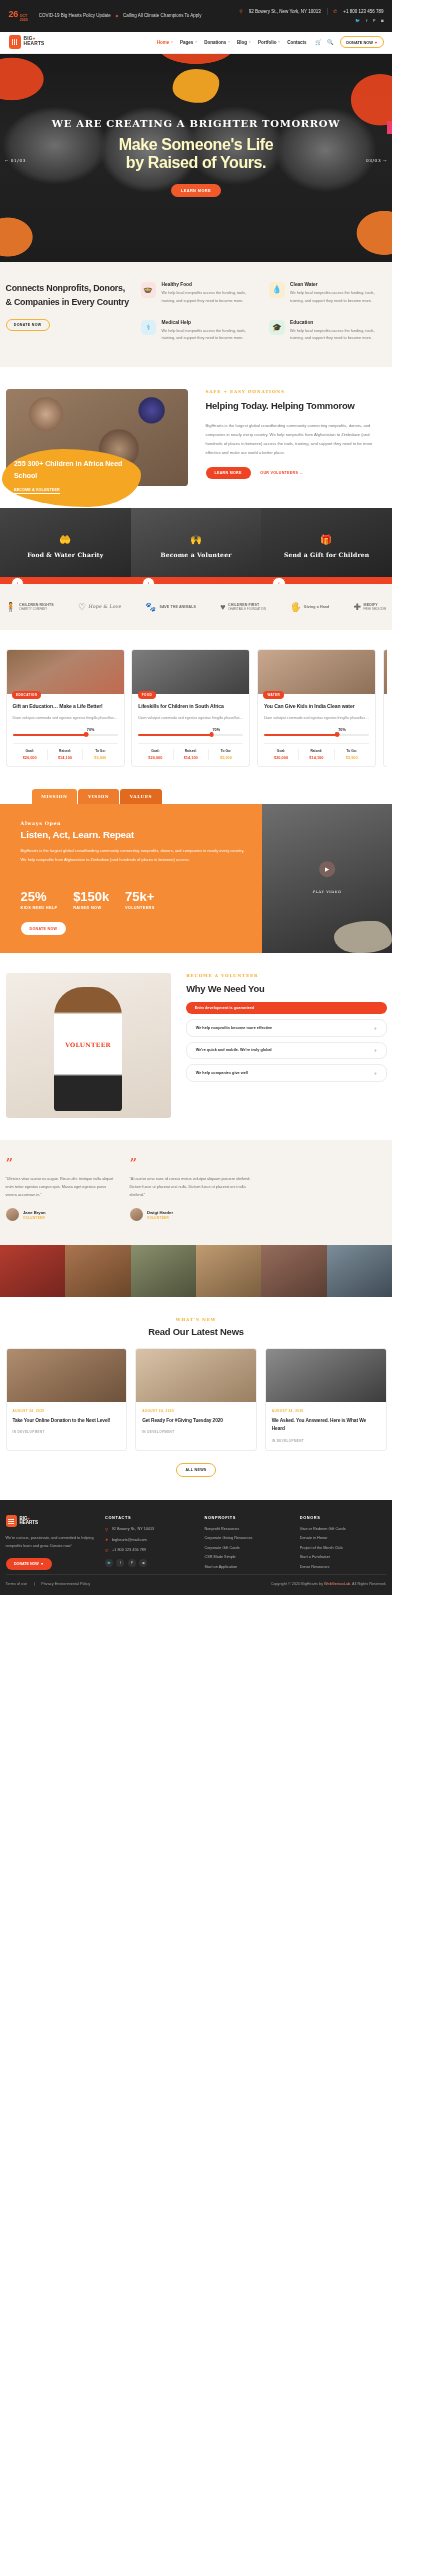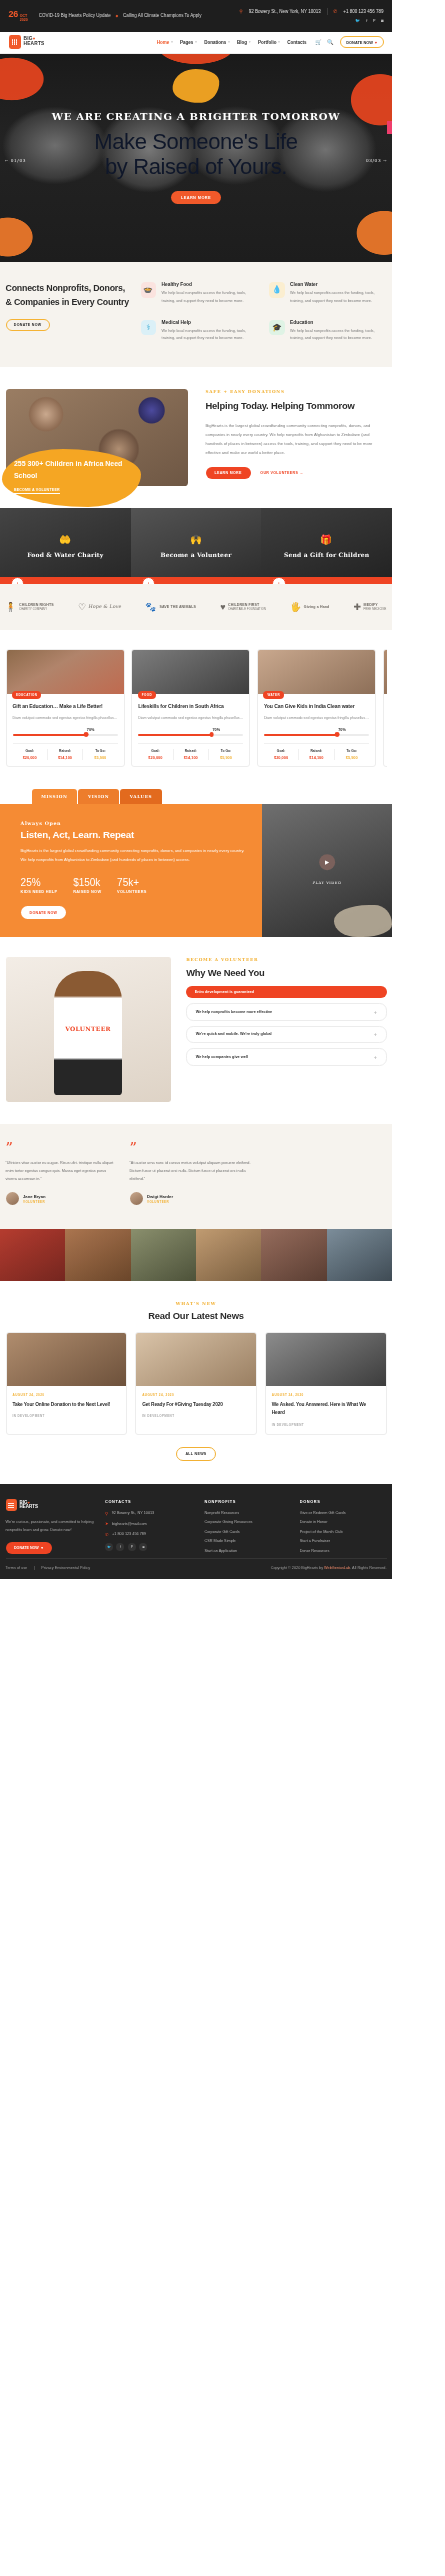--- a/index.html
+++ b/index.html
@@ -57,21 +57,21 @@
       radial-gradient(ellipse 61px 29px at 50% -4%, #e8451f 0%, #e8451f 62%, transparent 64%),
       radial-gradient(ellipse 42px 33px at 2% 88%, #f07a2a 0%, #f07a2a 58%, transparent 60%),
       radial-gradient(ellipse 45px 36px at 98% 86%, #f07a2a 0%, #f07a2a 60%, transparent 62%);
     opacity:0.92;
   }
   .hero-paint { position:absolute; left:50%; top:15px; transform:translateX(-50%) rotate(-4deg);
     width:47px; height:34px; background:#f5a623; opacity:.95;
     border-radius:45% 55% 40% 60% / 55% 40% 60% 45%; }
   .hero-content { position:absolute; inset:0; display:flex; flex-direction:column; align-items:center; justify-content:center; text-align:center; z-index:4; }
   .hero-sub { color:#fff; font-size:10px; letter-spacing:0.7px; font-family:"DejaVu Serif", serif; font-weight:bold; margin-bottom:7.3px; text-transform:uppercase; }
-  .hero-h1 { color:#0f172a; font-size:22px; line-height:1.15; font-weight:normal; letter-spacing:-0.4px; }
+  .hero-h1 { color:#fef9c3; font-size:16px; line-height:1.15; font-weight:bold; letter-spacing:-0.4px; }
   .hero-cta { margin-top:11px; background:#f1592a; color:#fff; border:none; border-radius:8.5px; padding:4.2px 10.3px; font-size:3.9px; font-weight:bold; letter-spacing:0.4px; }
   .hero-nav { position:absolute; top:50%; font-size:4.2px; color:#e8e8e8; letter-spacing:0.6px; z-index:5; font-family:"DejaVu Serif",serif; }
   .hero-nav.l { left:4.8px; } .hero-nav.r { right:4.8px; }
   .hero-side { position:absolute; right:0; top:67px; width:5.4px; height:13.3px; background:#ef3e6d; z-index:5; }
 
   
   .features { background:#f6f3ee; padding:20.6px 0 24px; }
   .feat-grid { display:grid; grid-template-columns:124px 1fr 1fr; gap:11px; }
   .feat-title { font-size:8.8px; font-weight:bold; line-height:1.55; letter-spacing:-0.2px; }
   .feat-btn { margin-top:9.7px; border:0.7px solid #f5b335; border-radius:7.3px; padding:3px 7.3px; font-size:3.6px; font-weight:bold; display:inline-block; letter-spacing:0.3px; }
@@ -162,21 +162,21 @@
   .mtabs { display:flex; gap:1.2px; }
   .mtab { background:#f58b34; color:#fff; font-size:4.2px; font-family:"DejaVu Serif",serif; font-weight:bold; letter-spacing:0.6px; padding:4.8px 9.7px 5.4px; border-radius:3px 3px 0 0; }
   .mtab.act { background:#f58b34; }
   .mtab.v2 { background:#ed7d2c; } .mtab.v3 { background:#e26a1e; }
   .mbody { display:flex; background:#f58b34; }
   .mleft { flex:1; padding:15.7px 13.3px 18px 20.6px; color:#fff; }
   .mleft .ey { font-family:"DejaVu Serif",serif; font-size:4.8px; font-weight:bold; letter-spacing:0.6px; margin-bottom:3.6px; }
   .mleft h2 { font-size:9.7px; font-weight:bold; letter-spacing:-0.2px; }
   .mleft p { font-size:4px; line-height:2.2; margin-top:6.7px; opacity:.95; }
   .mstats { display:flex; gap:15.7px; margin-top:12px; }
-  .mstat .n { font-size:10px; font-weight:normal; }
+  .mstat .n { font-size:13px; font-weight:bold;margin-top:12px; }
   .mstat .l { font-size:3.9px; font-weight:bold; letter-spacing:0.3px; margin-top:1.8px; }
   .mbtn { margin-top:12px; background:#fff; color:#ef4423; border:none; border-radius:7.9px; padding:4.2px 9px; font-size:3.6px; font-weight:bold; letter-spacing:0.3px; }
   .mright { width:130px; position:relative; background:linear-gradient(160deg,#6f6f6f,#2d2d2d); filter:grayscale(.85); }
   .play { position:absolute; left:50%; top:44%; transform:translate(-50%,-50%); width:15.7px; height:15.7px; border-radius:50%; background:#ef4423; color:#fff; display:flex; align-items:center; justify-content:center; font-size:5.4px; filter:none; }
   .mright .cap { position:absolute; left:50%; top:58%; transform:translateX(-50%); color:#fff; font-size:3.6px; font-family:"DejaVu Serif",serif; letter-spacing:0.6px; }
   .paint-y { position:absolute; right:0; bottom:0; width:58px; height:31.5px; background:#f5a623; opacity:.9; border-radius:60% 30% 50% 40% / 50% 60% 40% 50%; }
 
   
   .vol { background:#fff; padding:20.6px 0 22px; }
   .vol-grid { display:grid; grid-template-columns:165px 1fr; gap:15.7px; align-items:start; }

